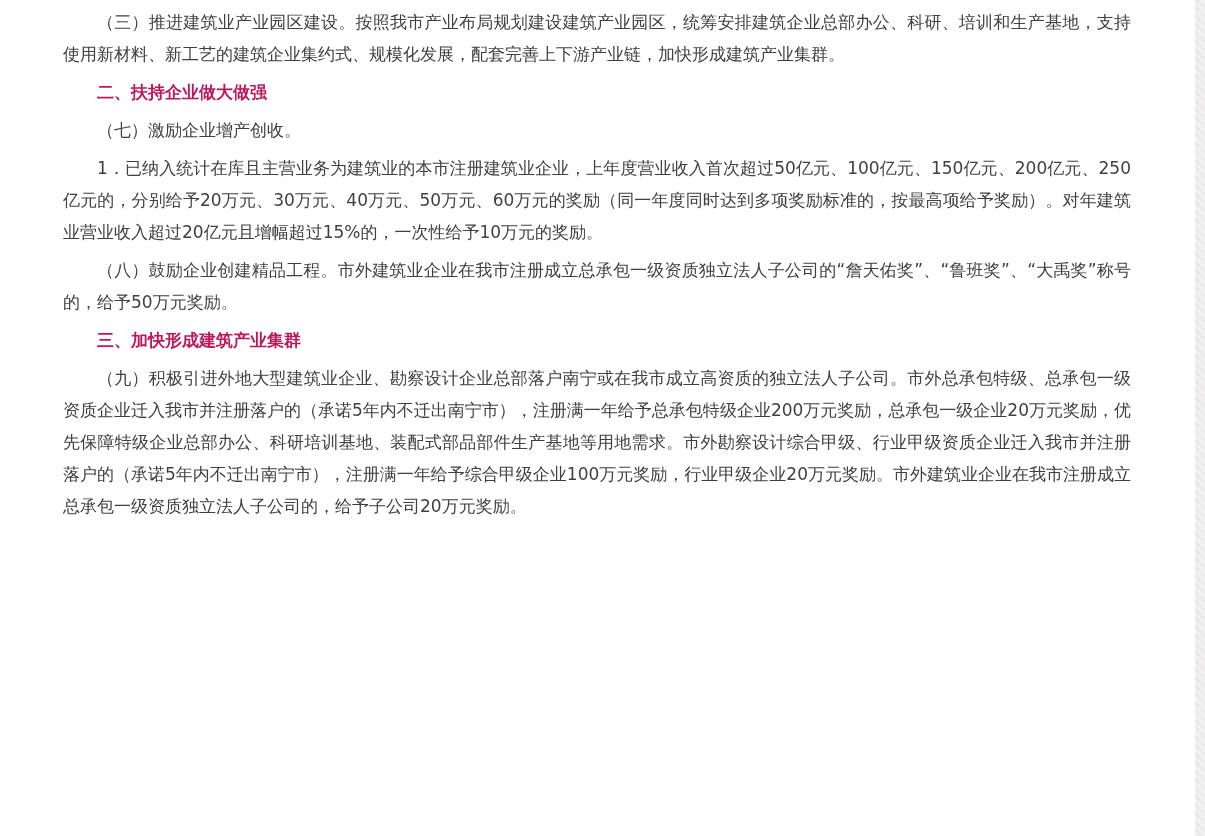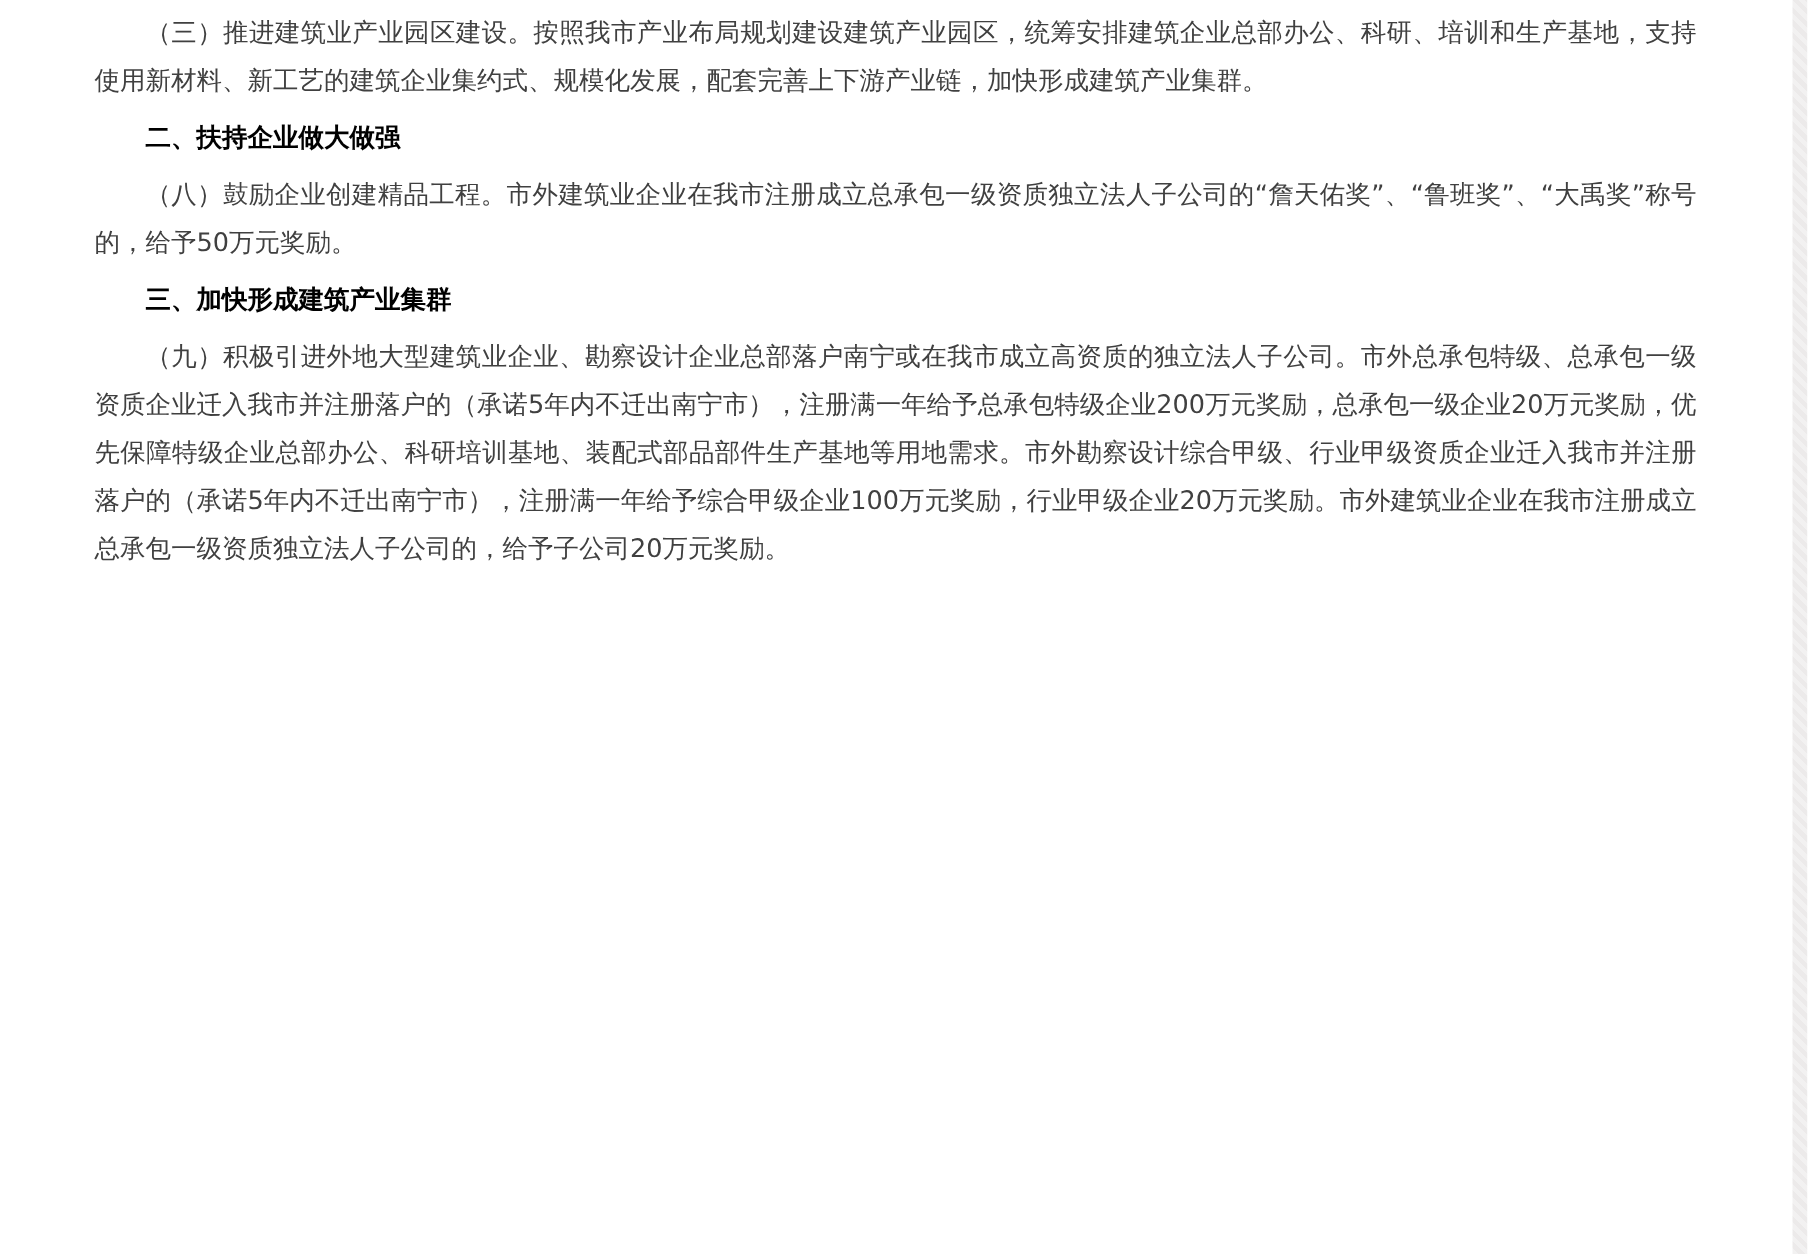--- a/index.html
+++ b/index.html
@@ -28,21 +28,21 @@
     line-height: 32px;
     text-align: justify;
   }
   .doc-body p {
     margin: 0 0 6px 0;
     text-indent: 2em;
     word-break: break-all;
   }
   .doc-body p.heading {
     font-weight: bold;
-    color: #000000;
+    color: #be185d;
     text-align: left;
   }
   .edge-strip {
     position: absolute;
     right: 0;
     top: 0;
     width: 10px;
     height: 836px;
     background: repeating-linear-gradient(
       45deg,
@@ -51,18 +51,20 @@
     );
   }
 </style>
 </head>
 <body>
 
 <div class="page">
   <div class="doc-body">
     <p>（三）推进建筑业产业园区建设。按照我市产业布局规划建设建筑产业园区，统筹安排建筑企业总部办公、科研、培训和生产基地，支持使用新材料、新工艺的建筑企业集约式、规模化发展，配套完善上下游产业链，加快形成建筑产业集群。</p>
     <p class="heading">二、扶持企业做大做强</p>
+    <p>（七）激励企业增产创收。</p>
+    <p>1．已纳入统计在库且主营业务为建筑业的本市注册建筑业企业，上年度营业收入首次超过50亿元、100亿元、150亿元、200亿元、250亿元的，分别给予20万元、30万元、40万元、50万元、60万元的奖励（同一年度同时达到多项奖励标准的，按最高项给予奖励）。对年建筑业营业收入超过20亿元且增幅超过15%的，一次性给予10万元的奖励。</p>
     <p>（八）鼓励企业创建精品工程。市外建筑业企业在我市注册成立总承包一级资质独立法人子公司的“詹天佑奖”、“鲁班奖”、“大禹奖”称号的，给予50万元奖励。</p>
     <p class="heading">三、加快形成建筑产业集群</p>
     <p>（九）积极引进外地大型建筑业企业、勘察设计企业总部落户南宁或在我市成立高资质的独立法人子公司。市外总承包特级、总承包一级资质企业迁入我市并注册落户的（承诺5年内不迁出南宁市），注册满一年给予总承包特级企业200万元奖励，总承包一级企业20万元奖励，优先保障特级企业总部办公、科研培训基地、装配式部品部件生产基地等用地需求。市外勘察设计综合甲级、行业甲级资质企业迁入我市并注册落户的（承诺5年内不迁出南宁市），注册满一年给予综合甲级企业100万元奖励，行业甲级企业20万元奖励。市外建筑业企业在我市注册成立总承包一级资质独立法人子公司的，给予子公司20万元奖励。</p>
   </div>
   <div class="edge-strip"></div>
 </div>
 
 </body></html>

